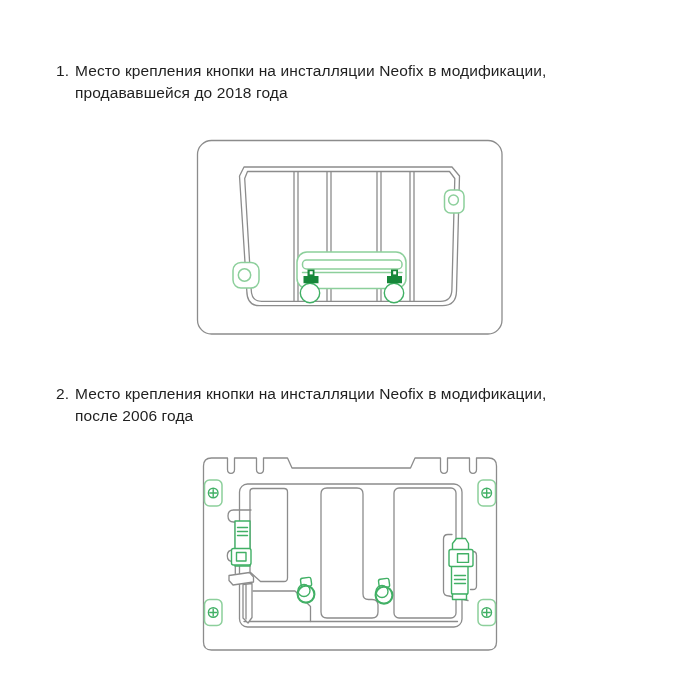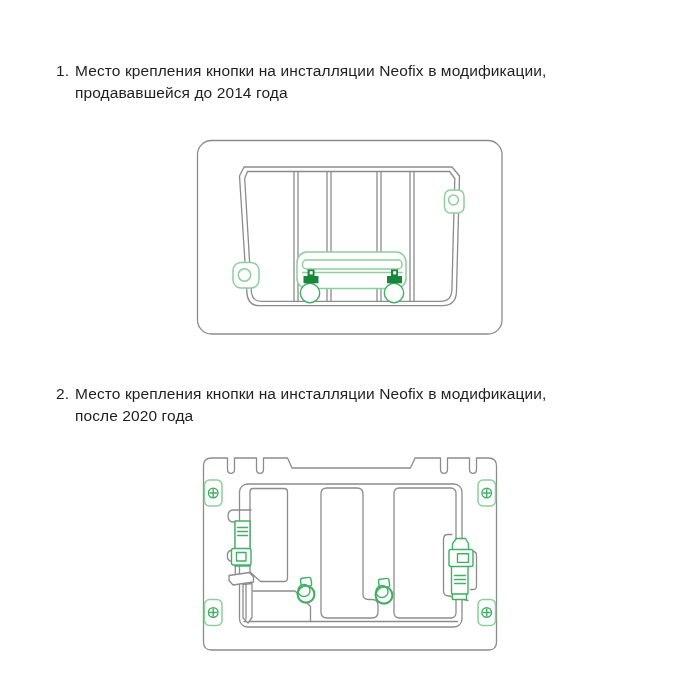--- a/index.html
+++ b/index.html
@@ -27,21 +27,21 @@
   .ring{stroke-width:2.1;}
   .fd {fill:var(--green_dark);stroke:none;}
 </style>
 </head>
 <body>
 
 <div class="page">
 
   <div class="caption cap1">
     <span class="num">1.</span>
-    <span class="txt">Место крепления кнопки на инсталляции Neofix в модификации, продававшейся до 2014 года</span>
+    <span class="txt">Место крепления кнопки на инсталляции Neofix в модификации, продававшейся до 2018 года</span>
   </div>
 
   <svg class="dia d1" width="308" height="197" viewBox="0 0 308 197" aria-label="neofix-pre-2014-installation-diagram">
 
     <rect class="sg" x="1.5" y="1.5" width="304.5" height="193.5" rx="14"></rect>
 
     <g>
       <path class="sg" d="M 48,28 H 256 L 263.5,37 L 260.5,152 Q 260.2,166.7 246.5,166.7 H 63.5 Q 51,166.7 50.8,152 L 43.5,37 L 48,28 Z"></path>
       <path class="sg" d="M 51.5,32.5 H 253.5 L 258.8,39.5 L 255.9,150.5 Q 255.7,162.3 244.5,162.3 H 65.5 Q 55.4,162.3 55.2,150.5 L 48.7,39.5 L 51.5,32.5 Z"></path>
     </g>
@@ -74,21 +74,21 @@
       <circle class="sl" cx="48.5" cy="136" r="6.2"></circle>
     </g>
     <g>
       <rect class="slf" x="248.5" y="51" width="19.5" height="23" rx="6"></rect>
       <circle class="sl" cx="257.5" cy="61" r="4.9"></circle>
     </g>
   </svg>
 
   <div class="caption cap2">
     <span class="num">2.</span>
-    <span class="txt">Место крепления кнопки на инсталляции Neofix в модификации, после 2020 года</span>
+    <span class="txt">Место крепления кнопки на инсталляции Neofix в модификации, после 2006 года</span>
   </div>
 
   <svg class="dia d2" width="300" height="200" viewBox="0 0 300 200" aria-label="neofix-post-2014-installation-diagram">
 
     <path class="sg" d="M 12,3 H 27.5 V 14.5 Q 27.5,18.3 31,18.3 Q 34.5,18.3 34.5,14.5 V 3
          H 56.5 V 14.5 Q 56.5,18.3 60,18.3 Q 63.5,18.3 63.5,14.5 V 3
          H 87.5 L 92,13 H 210.5 L 215,3
          H 240.5 V 14.5 Q 240.5,18.3 244,18.3 Q 247.5,18.3 247.5,14.5 V 3
          H 269.5 V 14.5 Q 269.5,18.3 273,18.3 Q 276.5,18.3 276.5,14.5 V 3
          H 288.5 Q 296.5,3 296.5,11 V 187 Q 296.5,195 288.5,195

